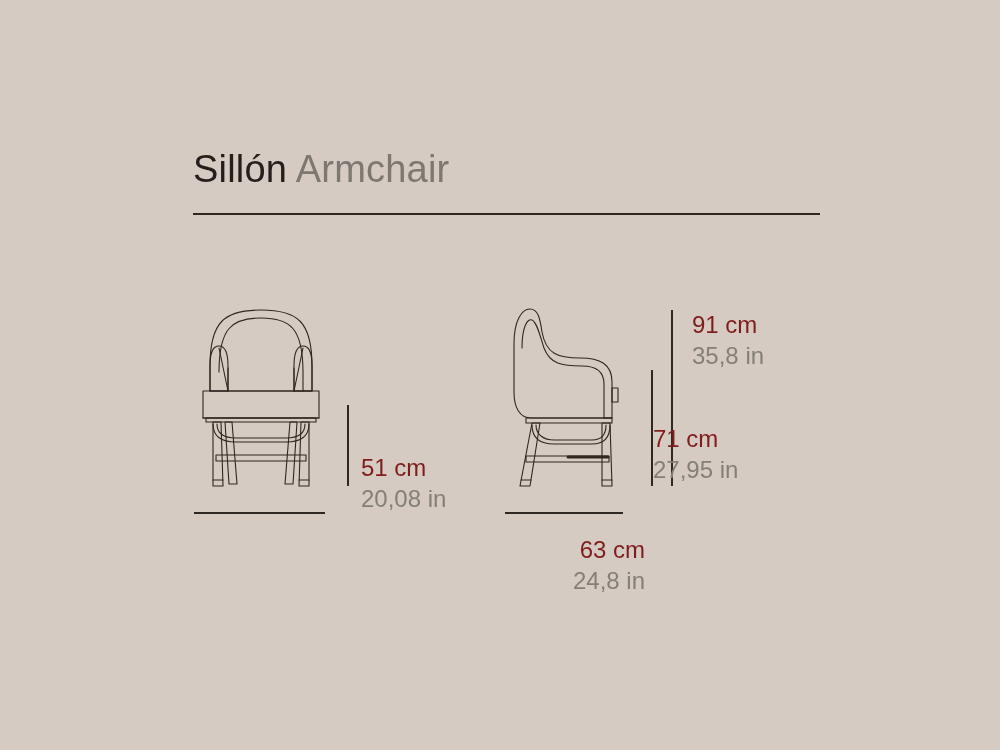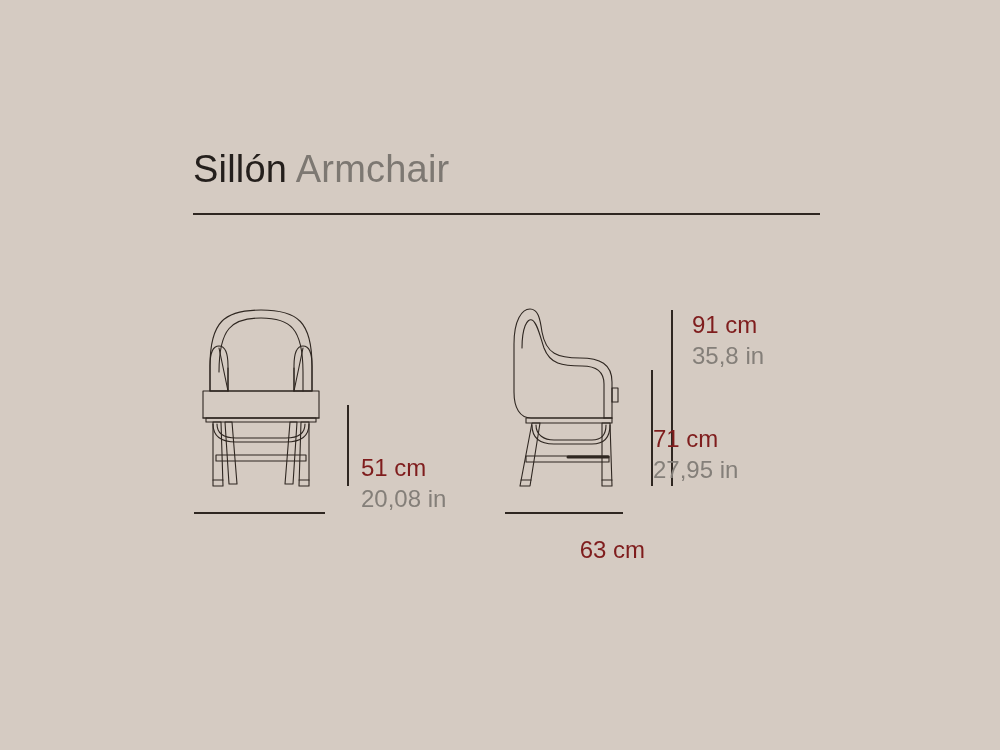--- a/index.html
+++ b/index.html
@@ -220,15 +220,16 @@
   <div class="dim-label" id="label-back-height">
     <div class="dim-cm">71 cm</div>
     <div class="dim-in">27,95 in</div>
   </div>
 
   <div class="dim-label centered" id="label-width-front">
   </div>
 
   <div class="dim-label centered" id="label-width-side">
     <div class="dim-cm">63 cm</div>
+    <div class="dim-in">24,8 in</div>
   </div>
 
 </div>
 
 </body></html>

